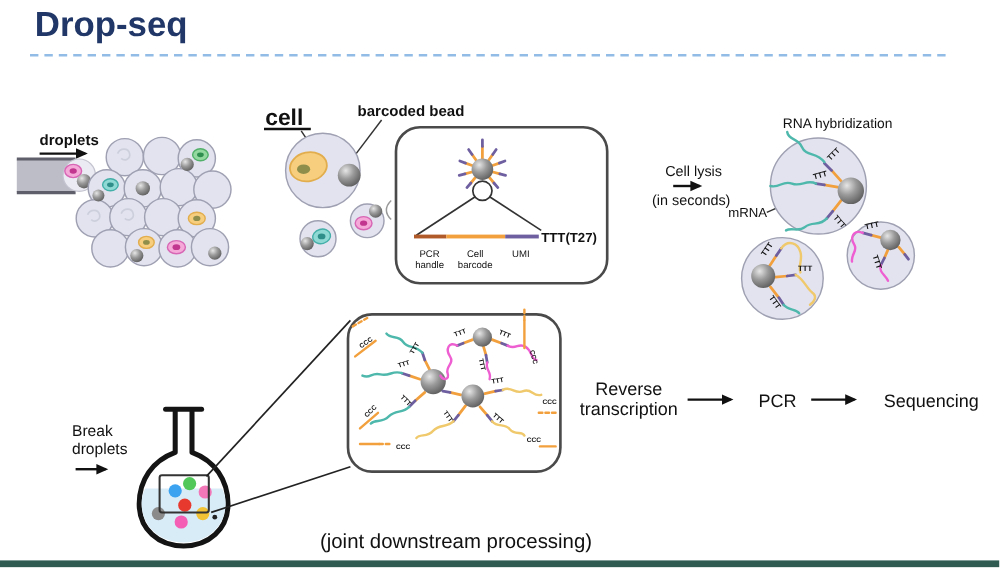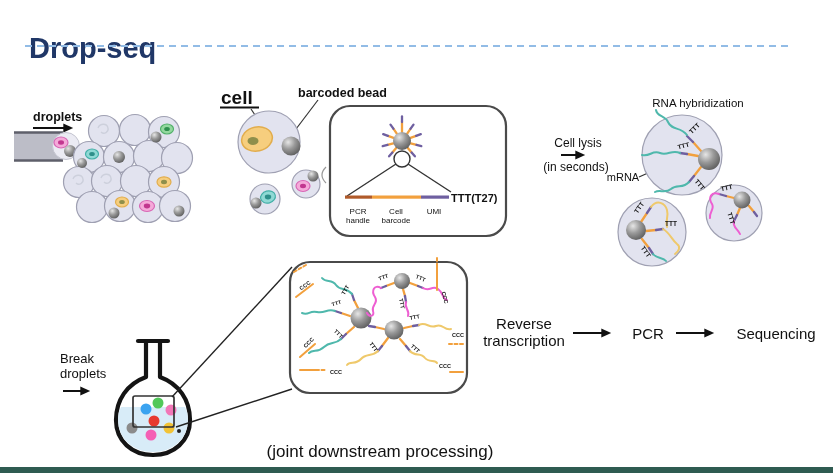--- a/index.html
+++ b/index.html
@@ -1,18 +1,18 @@
 <!DOCTYPE html>
 <html><head>
 <meta charset="utf-8">
 <style>
   html,body{margin:0;padding:0;background:#fff;}
   .stage{position:relative;width:833px;height:473px;background:#fff;overflow:hidden;
          font-family:"Liberation Sans","DejaVu Sans",sans-serif;}
-  .title{position:absolute;left:29px;top:5px;font-size:29px;font-weight:600;color:#203767;margin-top:27px;}
+  .title{position:absolute;left:29px;top:5px;font-size:29px;font-weight:600;color:#203767;}
   .footer-bar{position:absolute;left:0;bottom:0;width:833px;height:6px;background:#2F5B51;}
   svg{position:absolute;left:0;top:0;}
   .lbl{fill:#111;font-family:"Liberation Sans","DejaVu Sans",sans-serif;}
   .droplet{fill:#E2E3EF;stroke:#9FA0B2;stroke-width:1.2;}
   .bead{fill:url(#beadG);}
   .oligoO{stroke:#F2A03D;stroke-width:2.3;stroke-linecap:round;}
   .oligoP{stroke:#6E5FA0;stroke-width:2.3;stroke-linecap:round;}
   .rnaT{stroke:#4FB8AC;fill:none;stroke-width:2;stroke-linecap:round;}
   .rnaY{stroke:#EFC96B;fill:none;stroke-width:2;stroke-linecap:round;}
   .rnaM{stroke:#EE5FD2;fill:none;stroke-width:2;stroke-linecap:round;}

